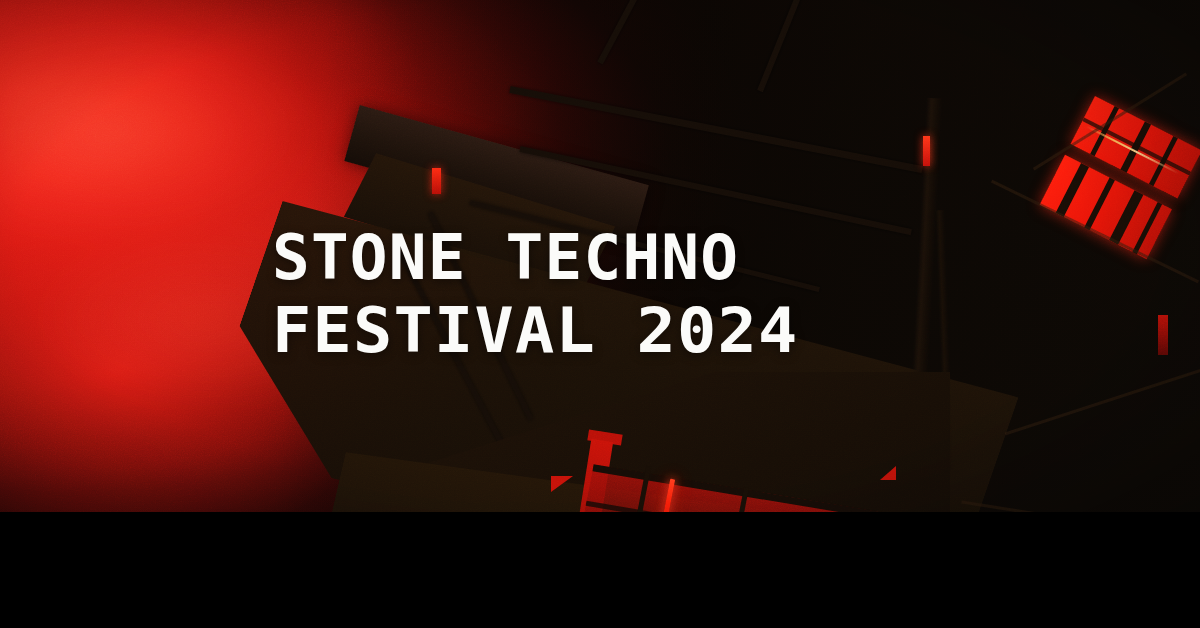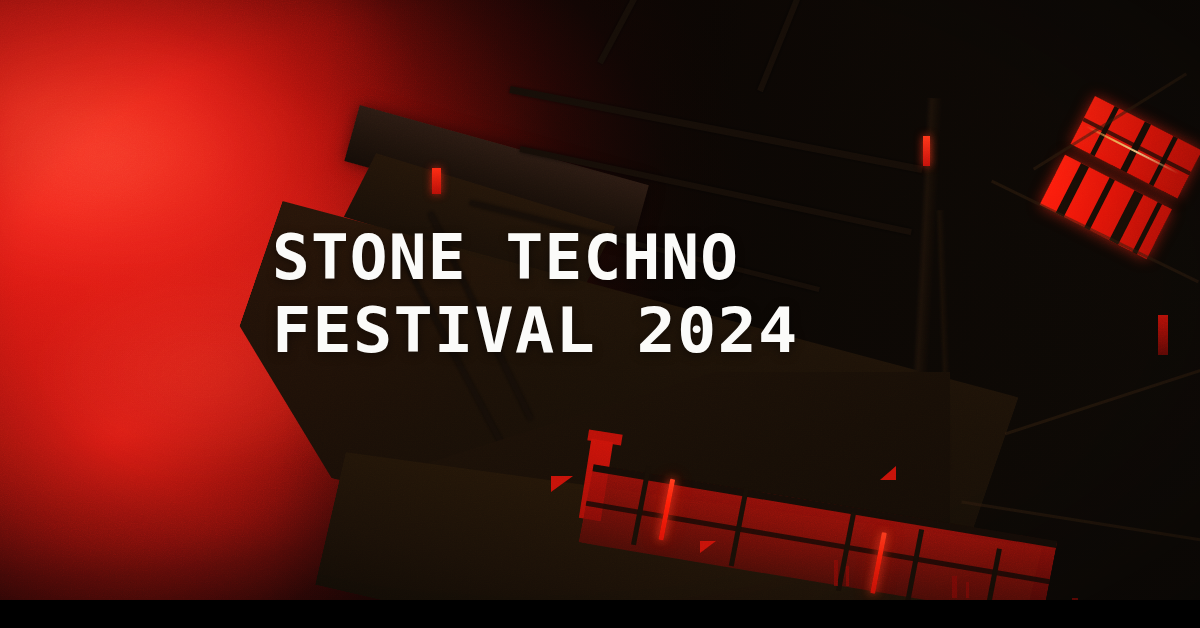--- a/index.html
+++ b/index.html
@@ -5,21 +5,21 @@
 <style>
   html, body {
     margin: 0;
     padding: 0;
     background: #000;
   }
 
   #poster {
     position: relative;
     width: 1200px;
-    height: 600px;
+    height: 512px;
     overflow: hidden;
     background: #140c06;
     font-family: "Liberation Sans", sans-serif;
     isolation: isolate;
   }
 
   
 
   .layer {
     position: absolute;

